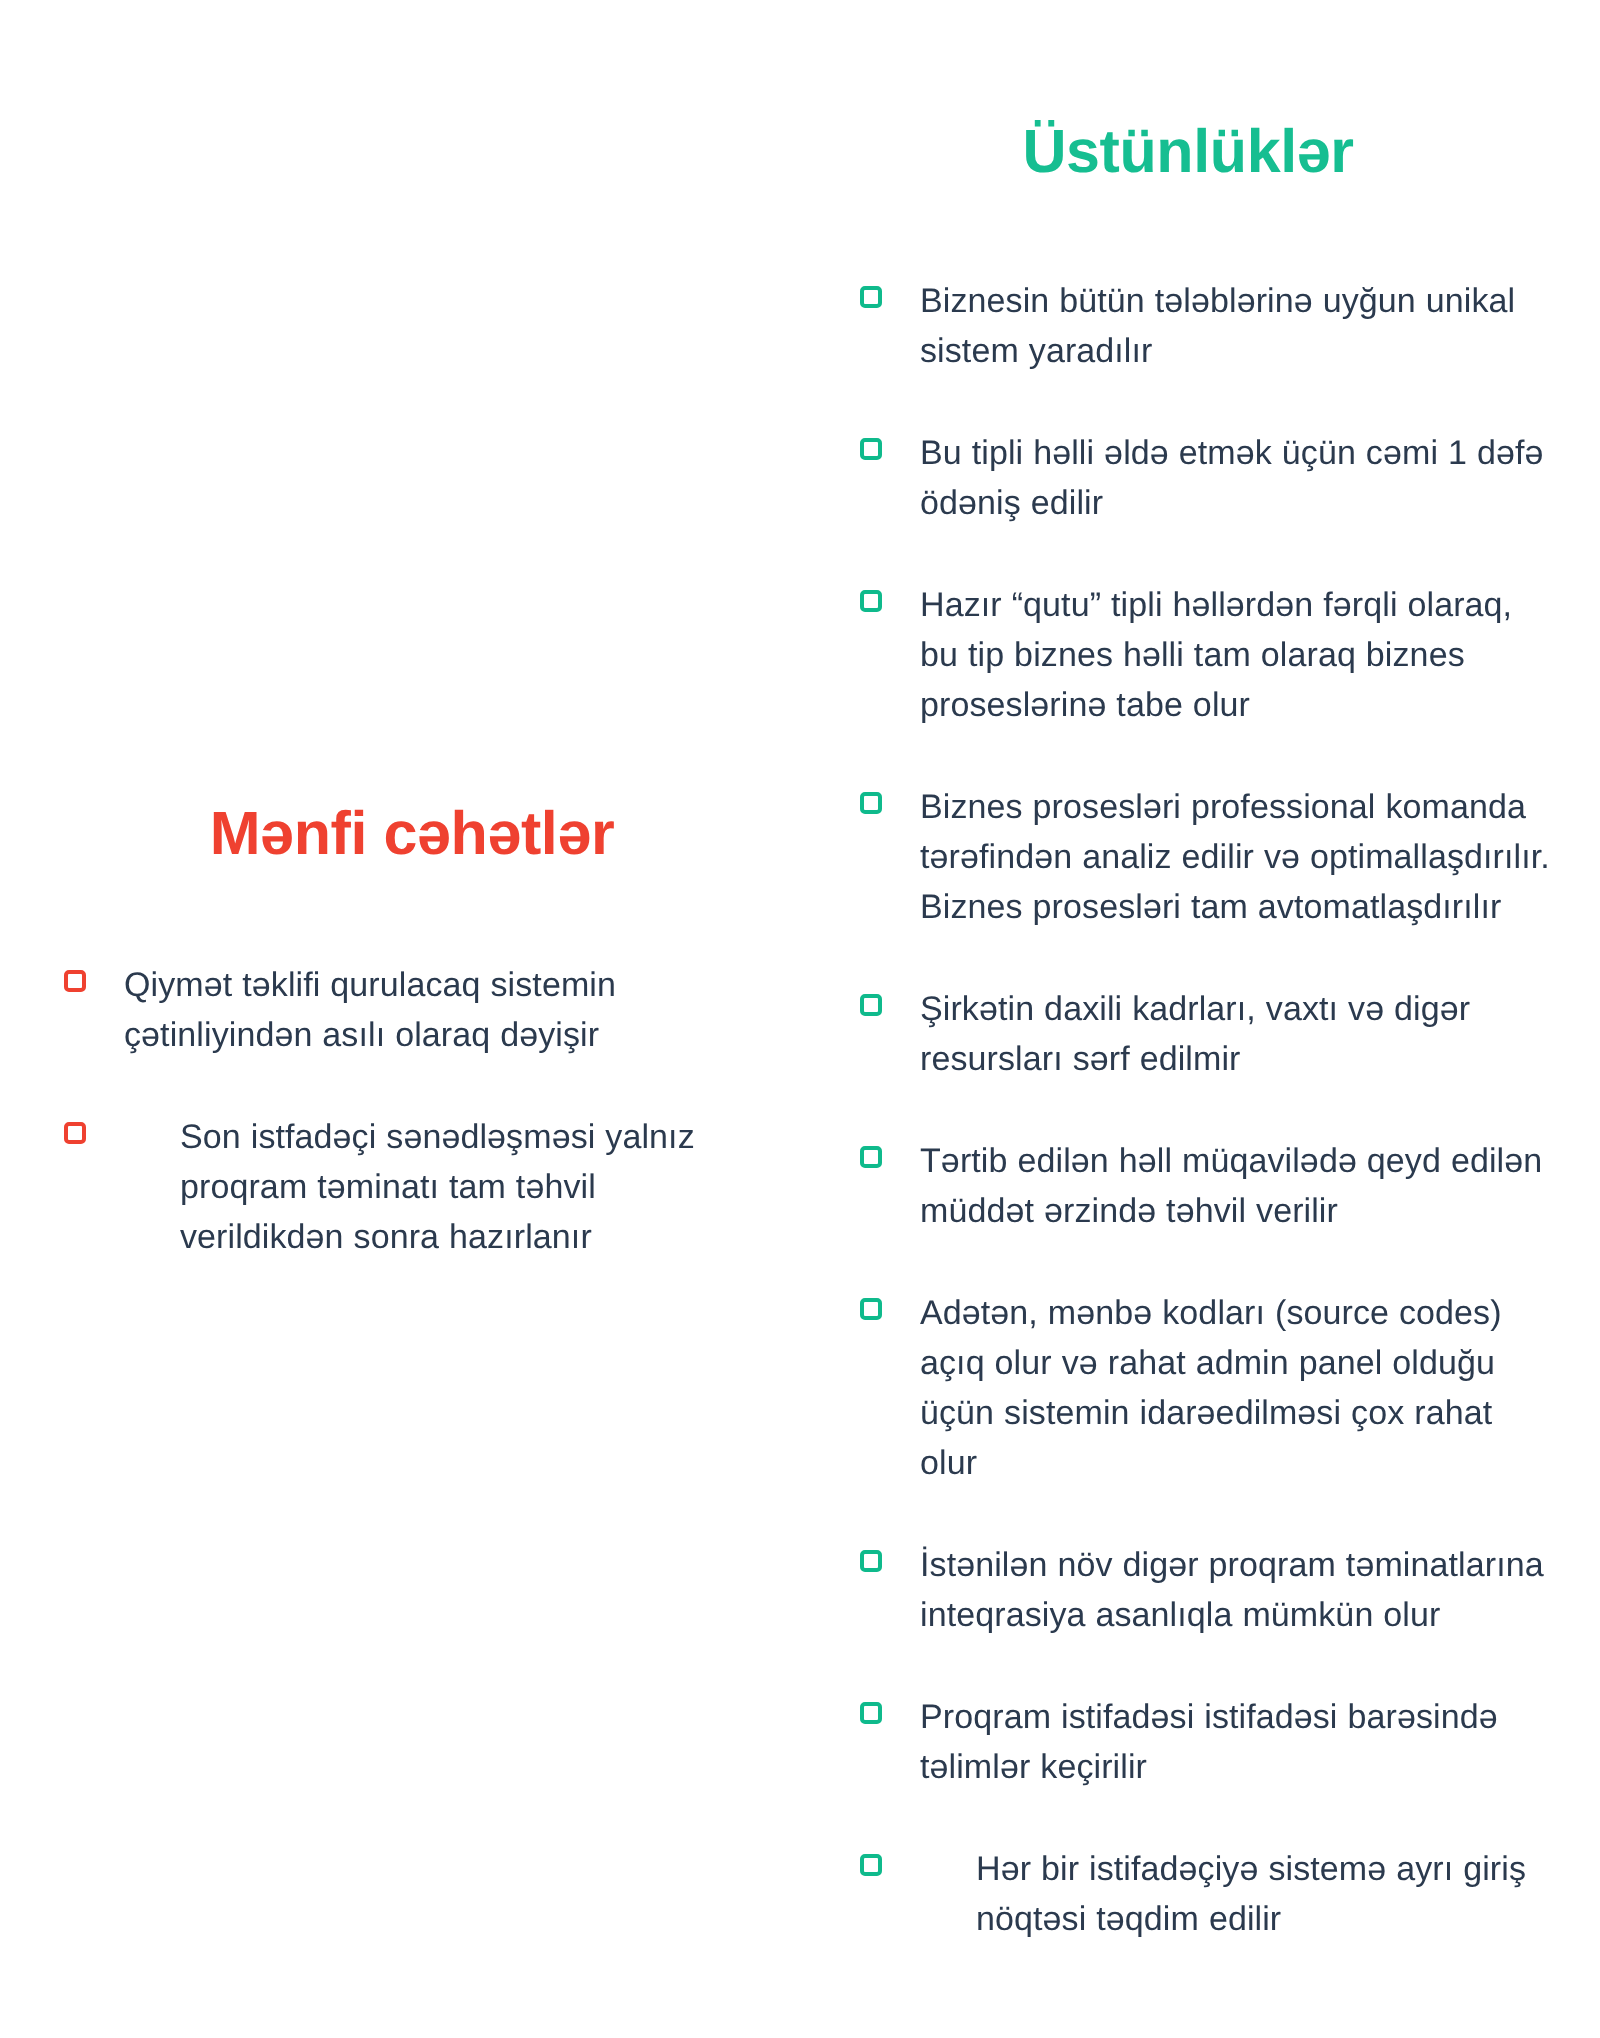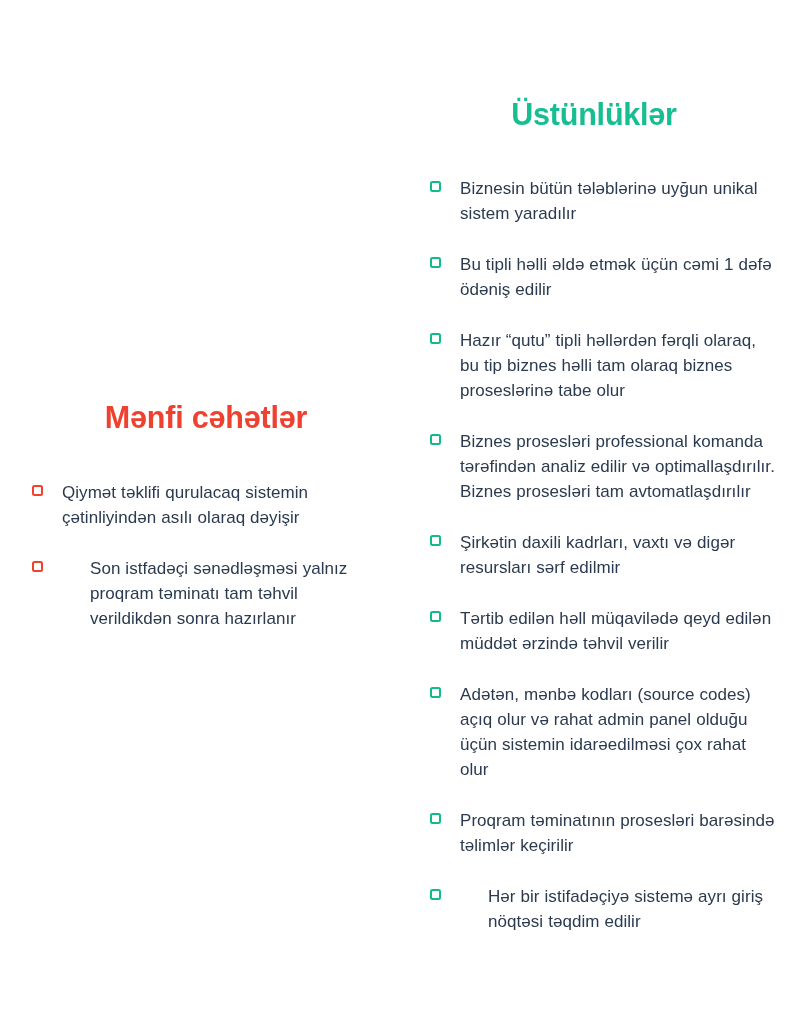--- a/index.html
+++ b/index.html
@@ -134,21 +134,25 @@
       <li class="check-item">
         <span class="checkbox-icon"></span>
         <span class="check-text">Tərtib edilən həll müqavilədə qeyd edilən müddət ərzində təhvil verilir</span>
       </li>
       <li class="check-item">
         <span class="checkbox-icon"></span>
         <span class="check-text">Adətən, mənbə kodları (source codes) açıq olur və rahat admin panel olduğu üçün sistemin idarəedilməsi çox rahat olur</span>
       </li>
       <li class="check-item">
         <span class="checkbox-icon"></span>
-        <span class="check-text">Proqram təminatının prosesləri barəsində təlimlər keçirilir</span>
+        <span class="check-text">İstənilən növ digər proqram təminatlarına inteqrasiya asanlıqla mümkün olur</span>
+      </li>
+      <li class="check-item">
+        <span class="checkbox-icon"></span>
+        <span class="check-text">Proqram istifadəsi istifadəsi barəsində təlimlər keçirilir</span>
       </li>
       <li class="check-item">
         <span class="checkbox-icon"></span>
         <span class="check-text">Hər bir istifadəçiyə sistemə ayrı giriş nöqtəsi təqdim edilir</span>
       </li>
     </ul>
   </div>
 
 </div>
 

